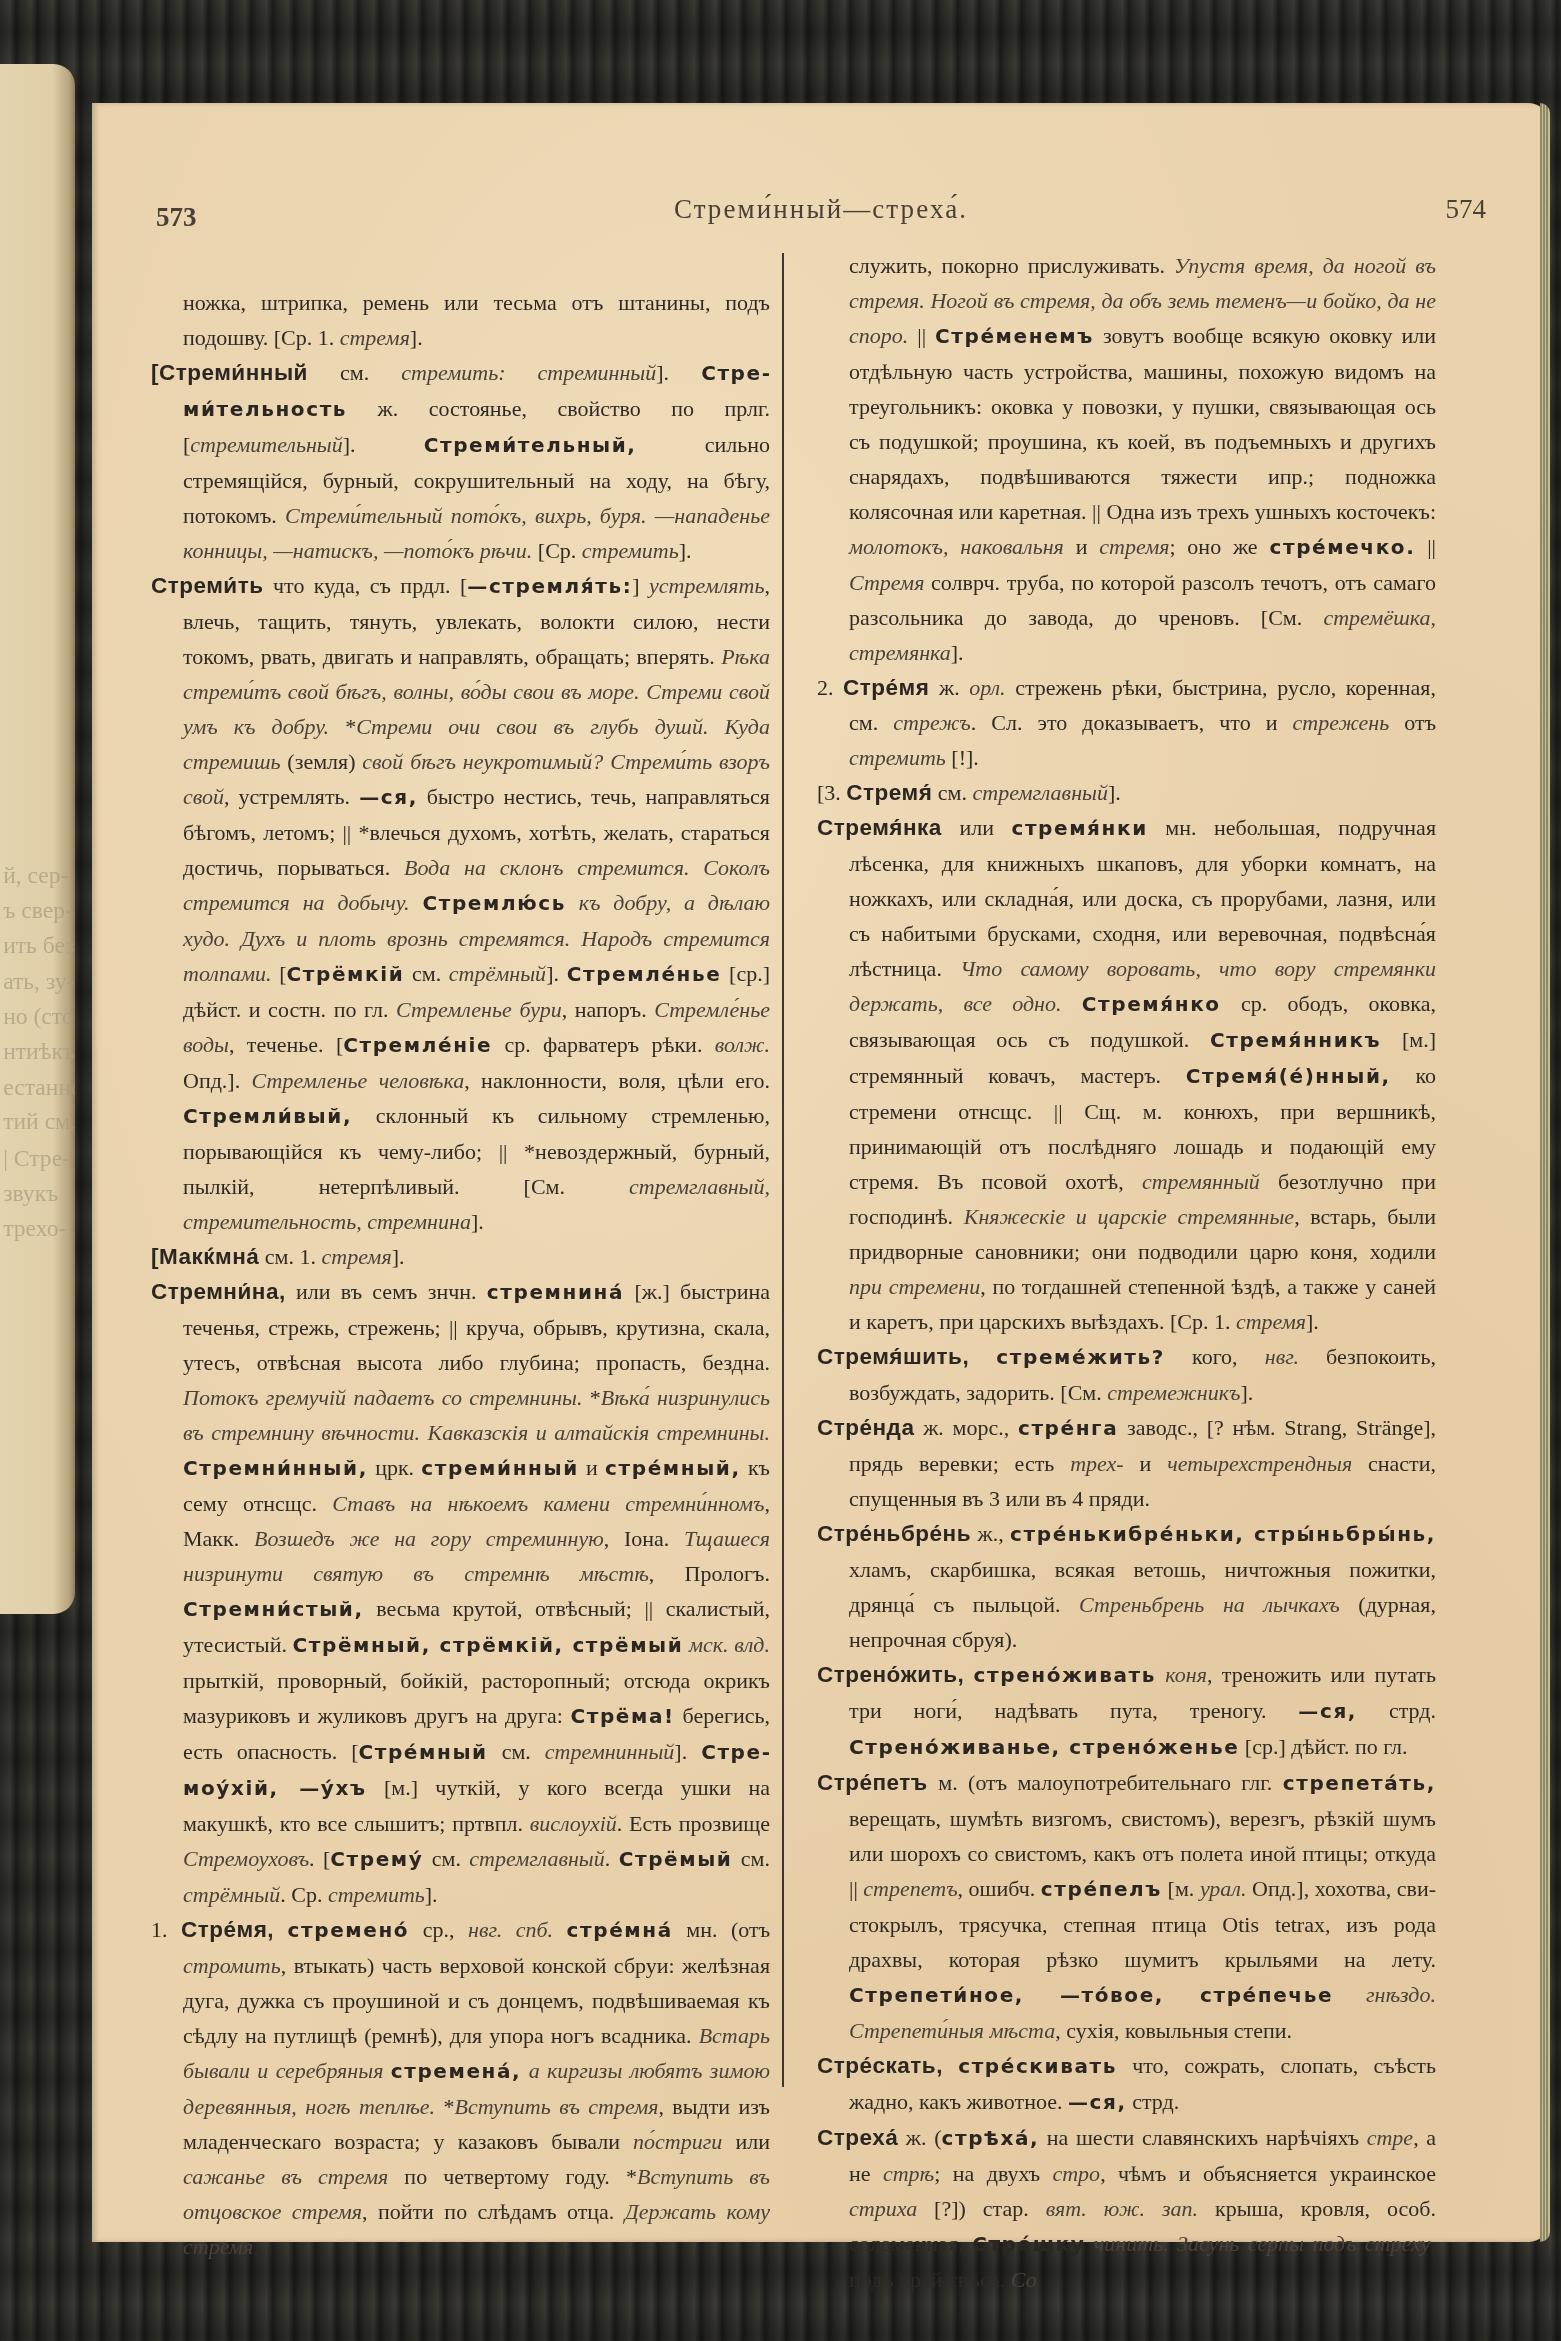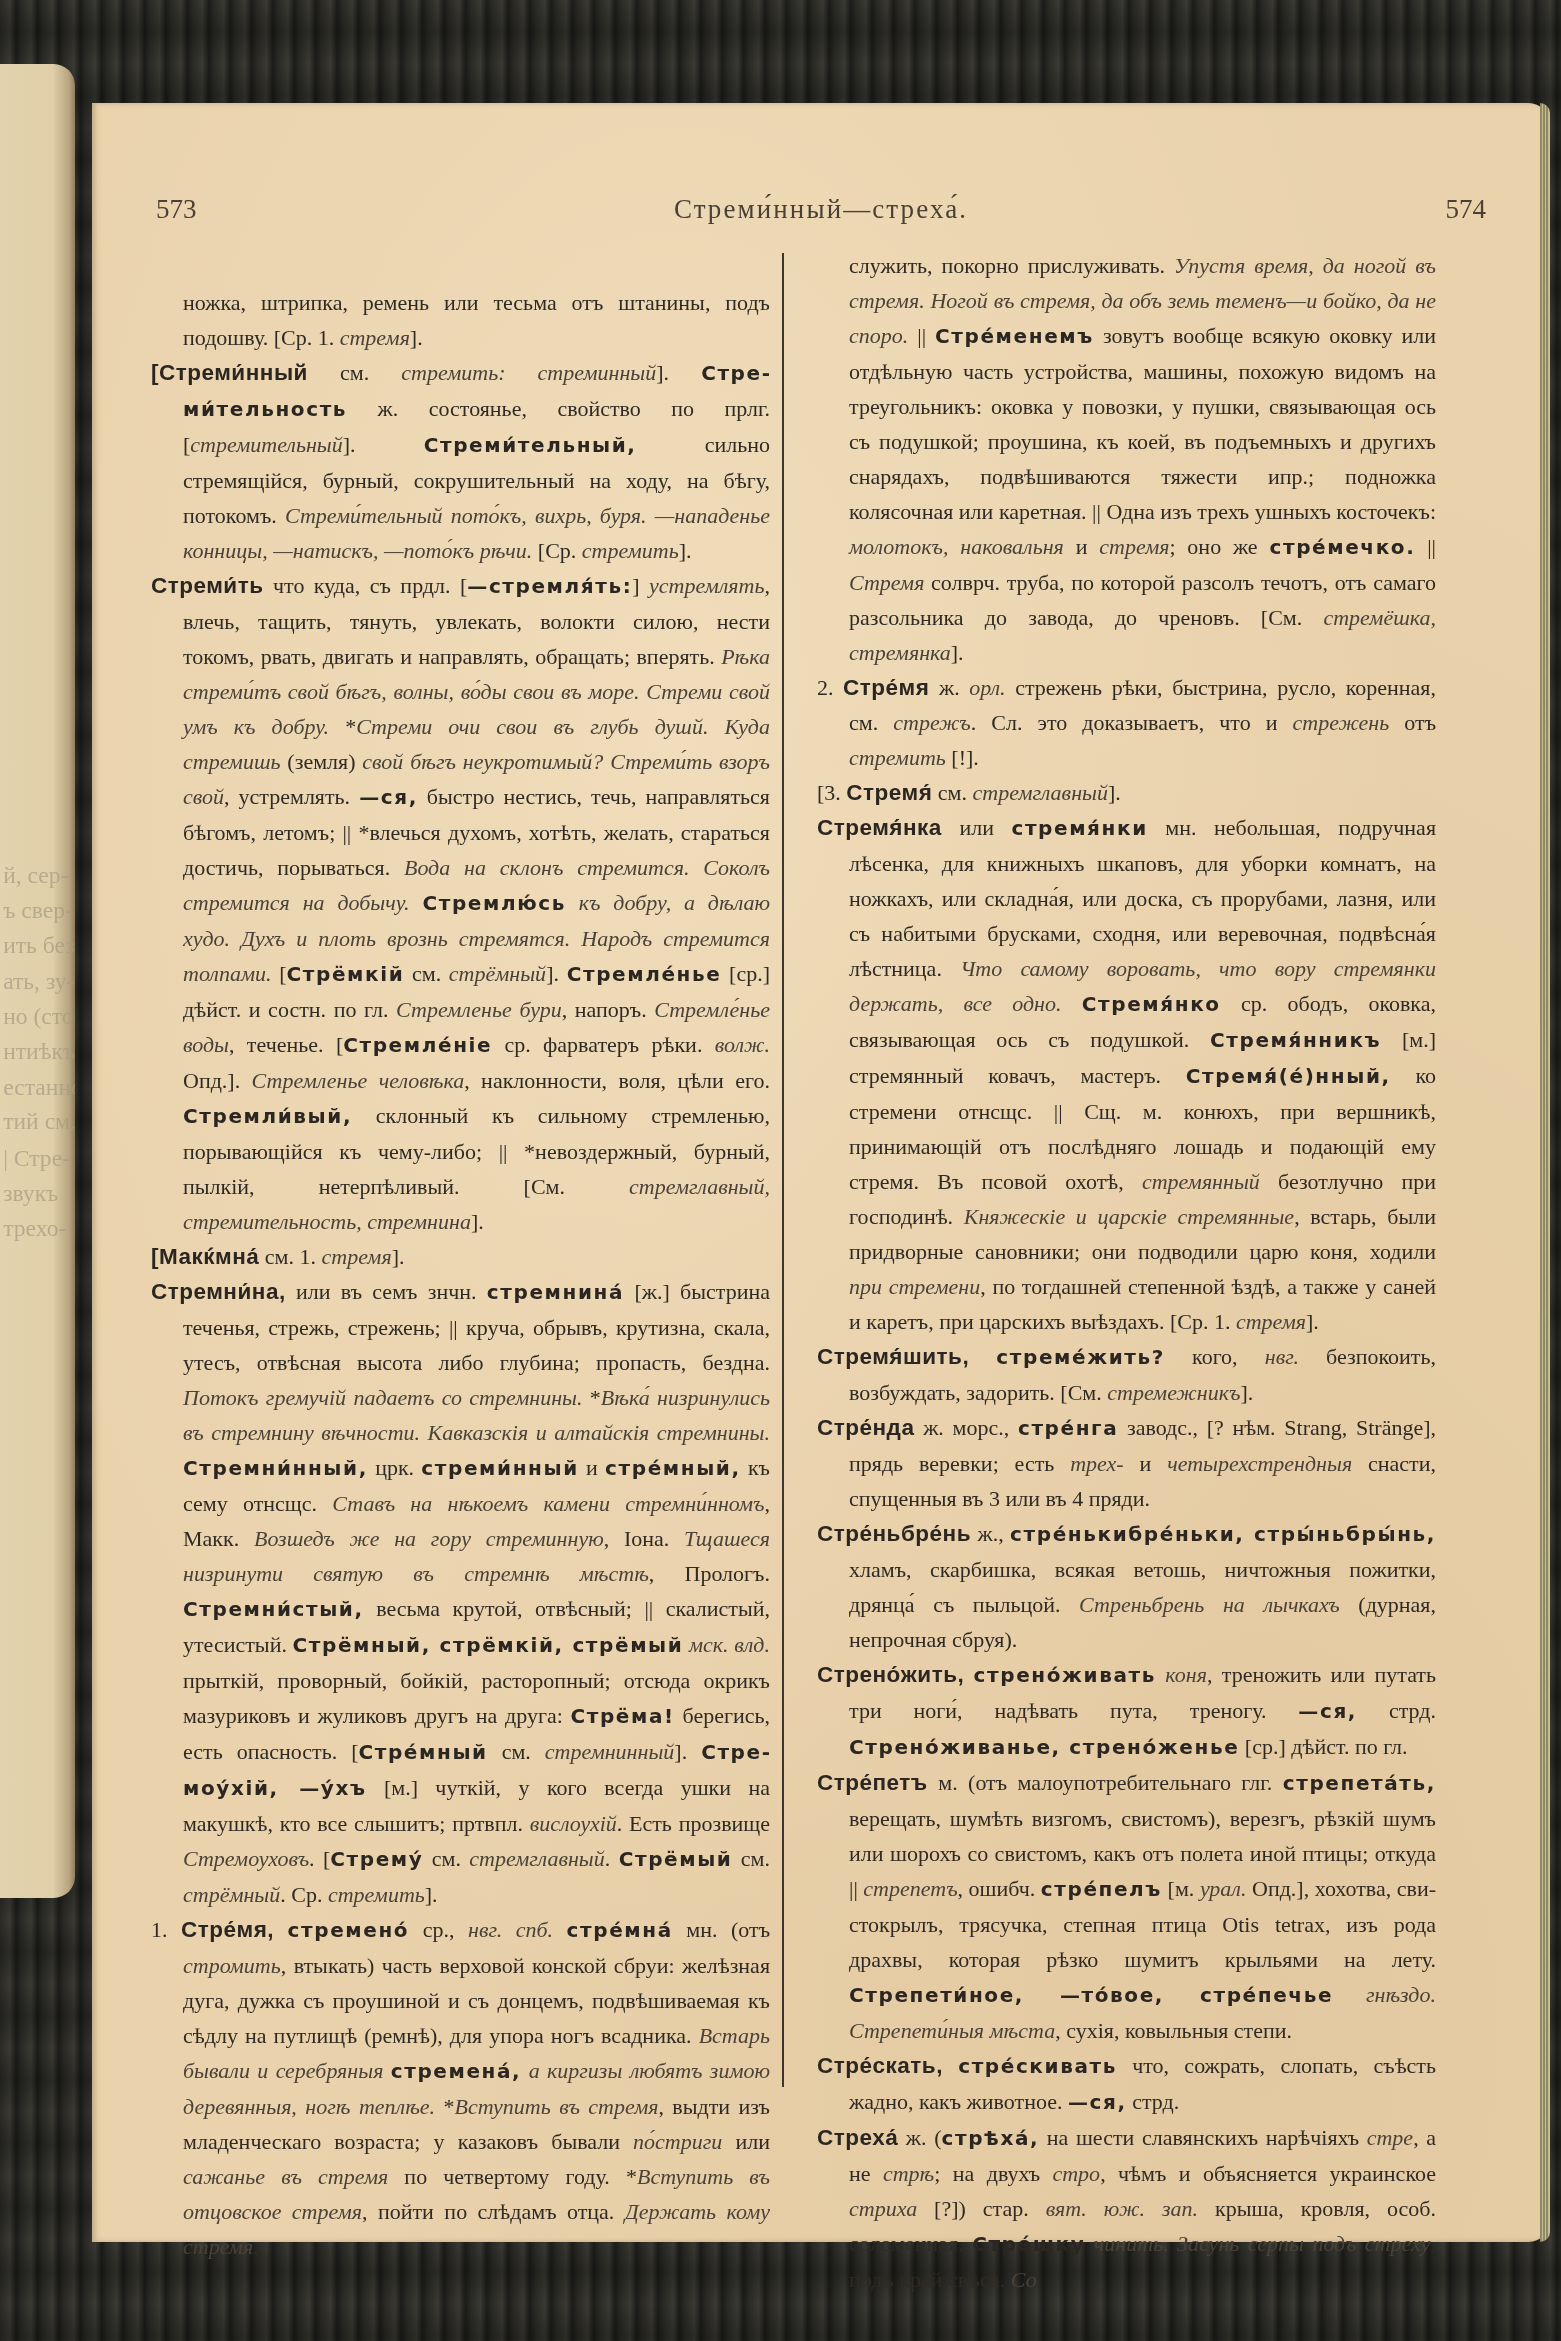--- a/index.html
+++ b/index.html
@@ -8,21 +8,21 @@
     background:
       repeating-linear-gradient(90deg, #2a2a26 0px, #3b3a34 9.7px, #1c1c1a 16px, #2a2a26 21.4px),
       #262522;
     font-family: "DejaVu Serif", "Liberation Serif", serif;
   }
   .mesh-shade {
     position: absolute; inset: 0;
     background: repeating-linear-gradient(180deg, rgba(0,0,0,0) 0px, rgba(0,0,0,0.25) 32px, rgba(0,0,0,0) 64px);
   }
   .prev-page {
-    position: absolute; left: 0; top: 64px; width: 75px; height: 1834px;
+    position: absolute; left: 0; top: 64px; width: 75px; height: 1550px;
     background: linear-gradient(90deg, #e3d3ae 0%, #e0cfa8 70%, #b8a47f 92%, #8f7e5e 100%);
     border-radius: 0 21.4px 21.4px 0;
     overflow: hidden;
   }
   .prev-page .ghost {
     position: absolute; left: 3.2px; font-family: "Liberation Serif", serif;
     font-size: 23.6px; color: #a79b80; line-height: 35px; white-space: nowrap; opacity: .7;
   }
   .page {
     position: absolute; left: 92px; top: 103px; width: 1458px; height: 2139px;
@@ -35,21 +35,21 @@
   }
   .page-edge {
     position: absolute; right: 0; top: 0; width: 9.7px; height: 100%;
     background: repeating-linear-gradient(90deg, #8b8a66 0 1.6px, #cdbb92 1.6px 3.2px);
     border-radius: 0 21.4px 21.4px 0;
   }
   .header {
     position: absolute; left: 64px; right: 64px; top: 91px; height: 43px;
     font-family: "Liberation Serif", serif; color: #4a4035; font-size: 27px;
   }
-  .header .pnum-left { position: absolute; left: 0; top: 0; }
+  .header .pnum-left { position: absolute; left: 0; top: 8px; font-weight: bold; }
   .header .running { position: absolute; left: 0; right: 0; text-align: center; top: 0; letter-spacing: 2.1px; }
   .header .pnum-right { position: absolute; right: 0; top: 0; }
 
   .col {
     position: absolute; top: 145px; width: 619px;
     font-family: "Liberation Serif", serif; color: #2f2a24;
     font-size: 22px; line-height: 35px; text-align: justify;
   }
   .col-left { left: 59px; }
   .col-right { left: 705px; margin-left: 20px; }

